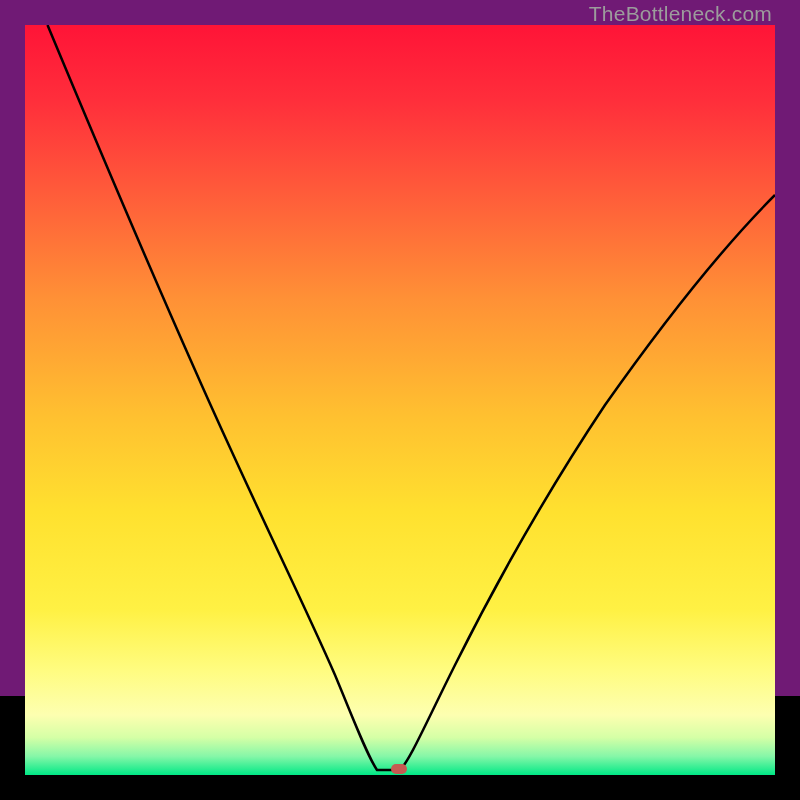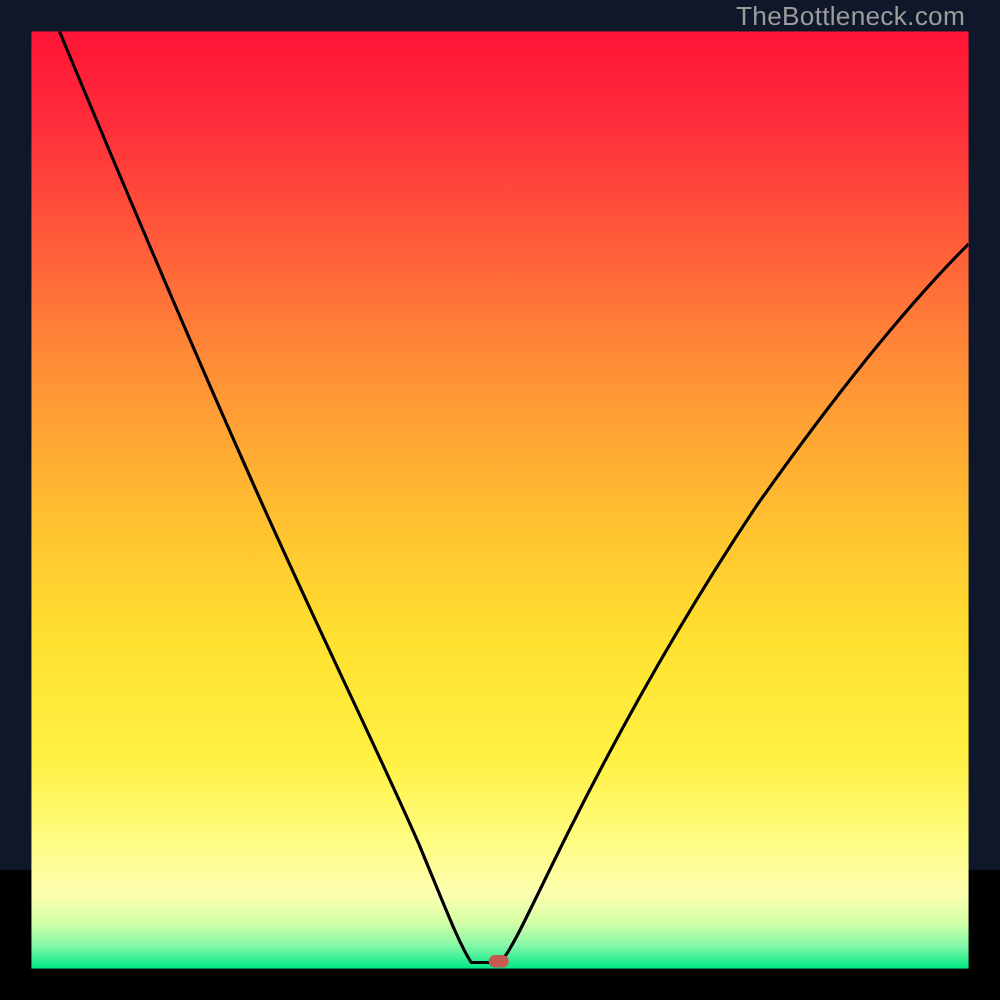--- a/index.html
+++ b/index.html
@@ -10,21 +10,21 @@
     overflow: hidden;
     background: #000;
     font-family: Arial, Helvetica, sans-serif;
   }
   .frame {
     position: absolute;
     top: 0;
     left: 0;
     width: 800px;
     height: 696px;
-    background: #0f172a;
+    background: #701a75;
   }
   .plot-area {
     position: absolute;
     top: 25px;
     left: 25px;
     width: 750px;
     height: 750px;
     overflow: hidden;
   }
   .gradient {

